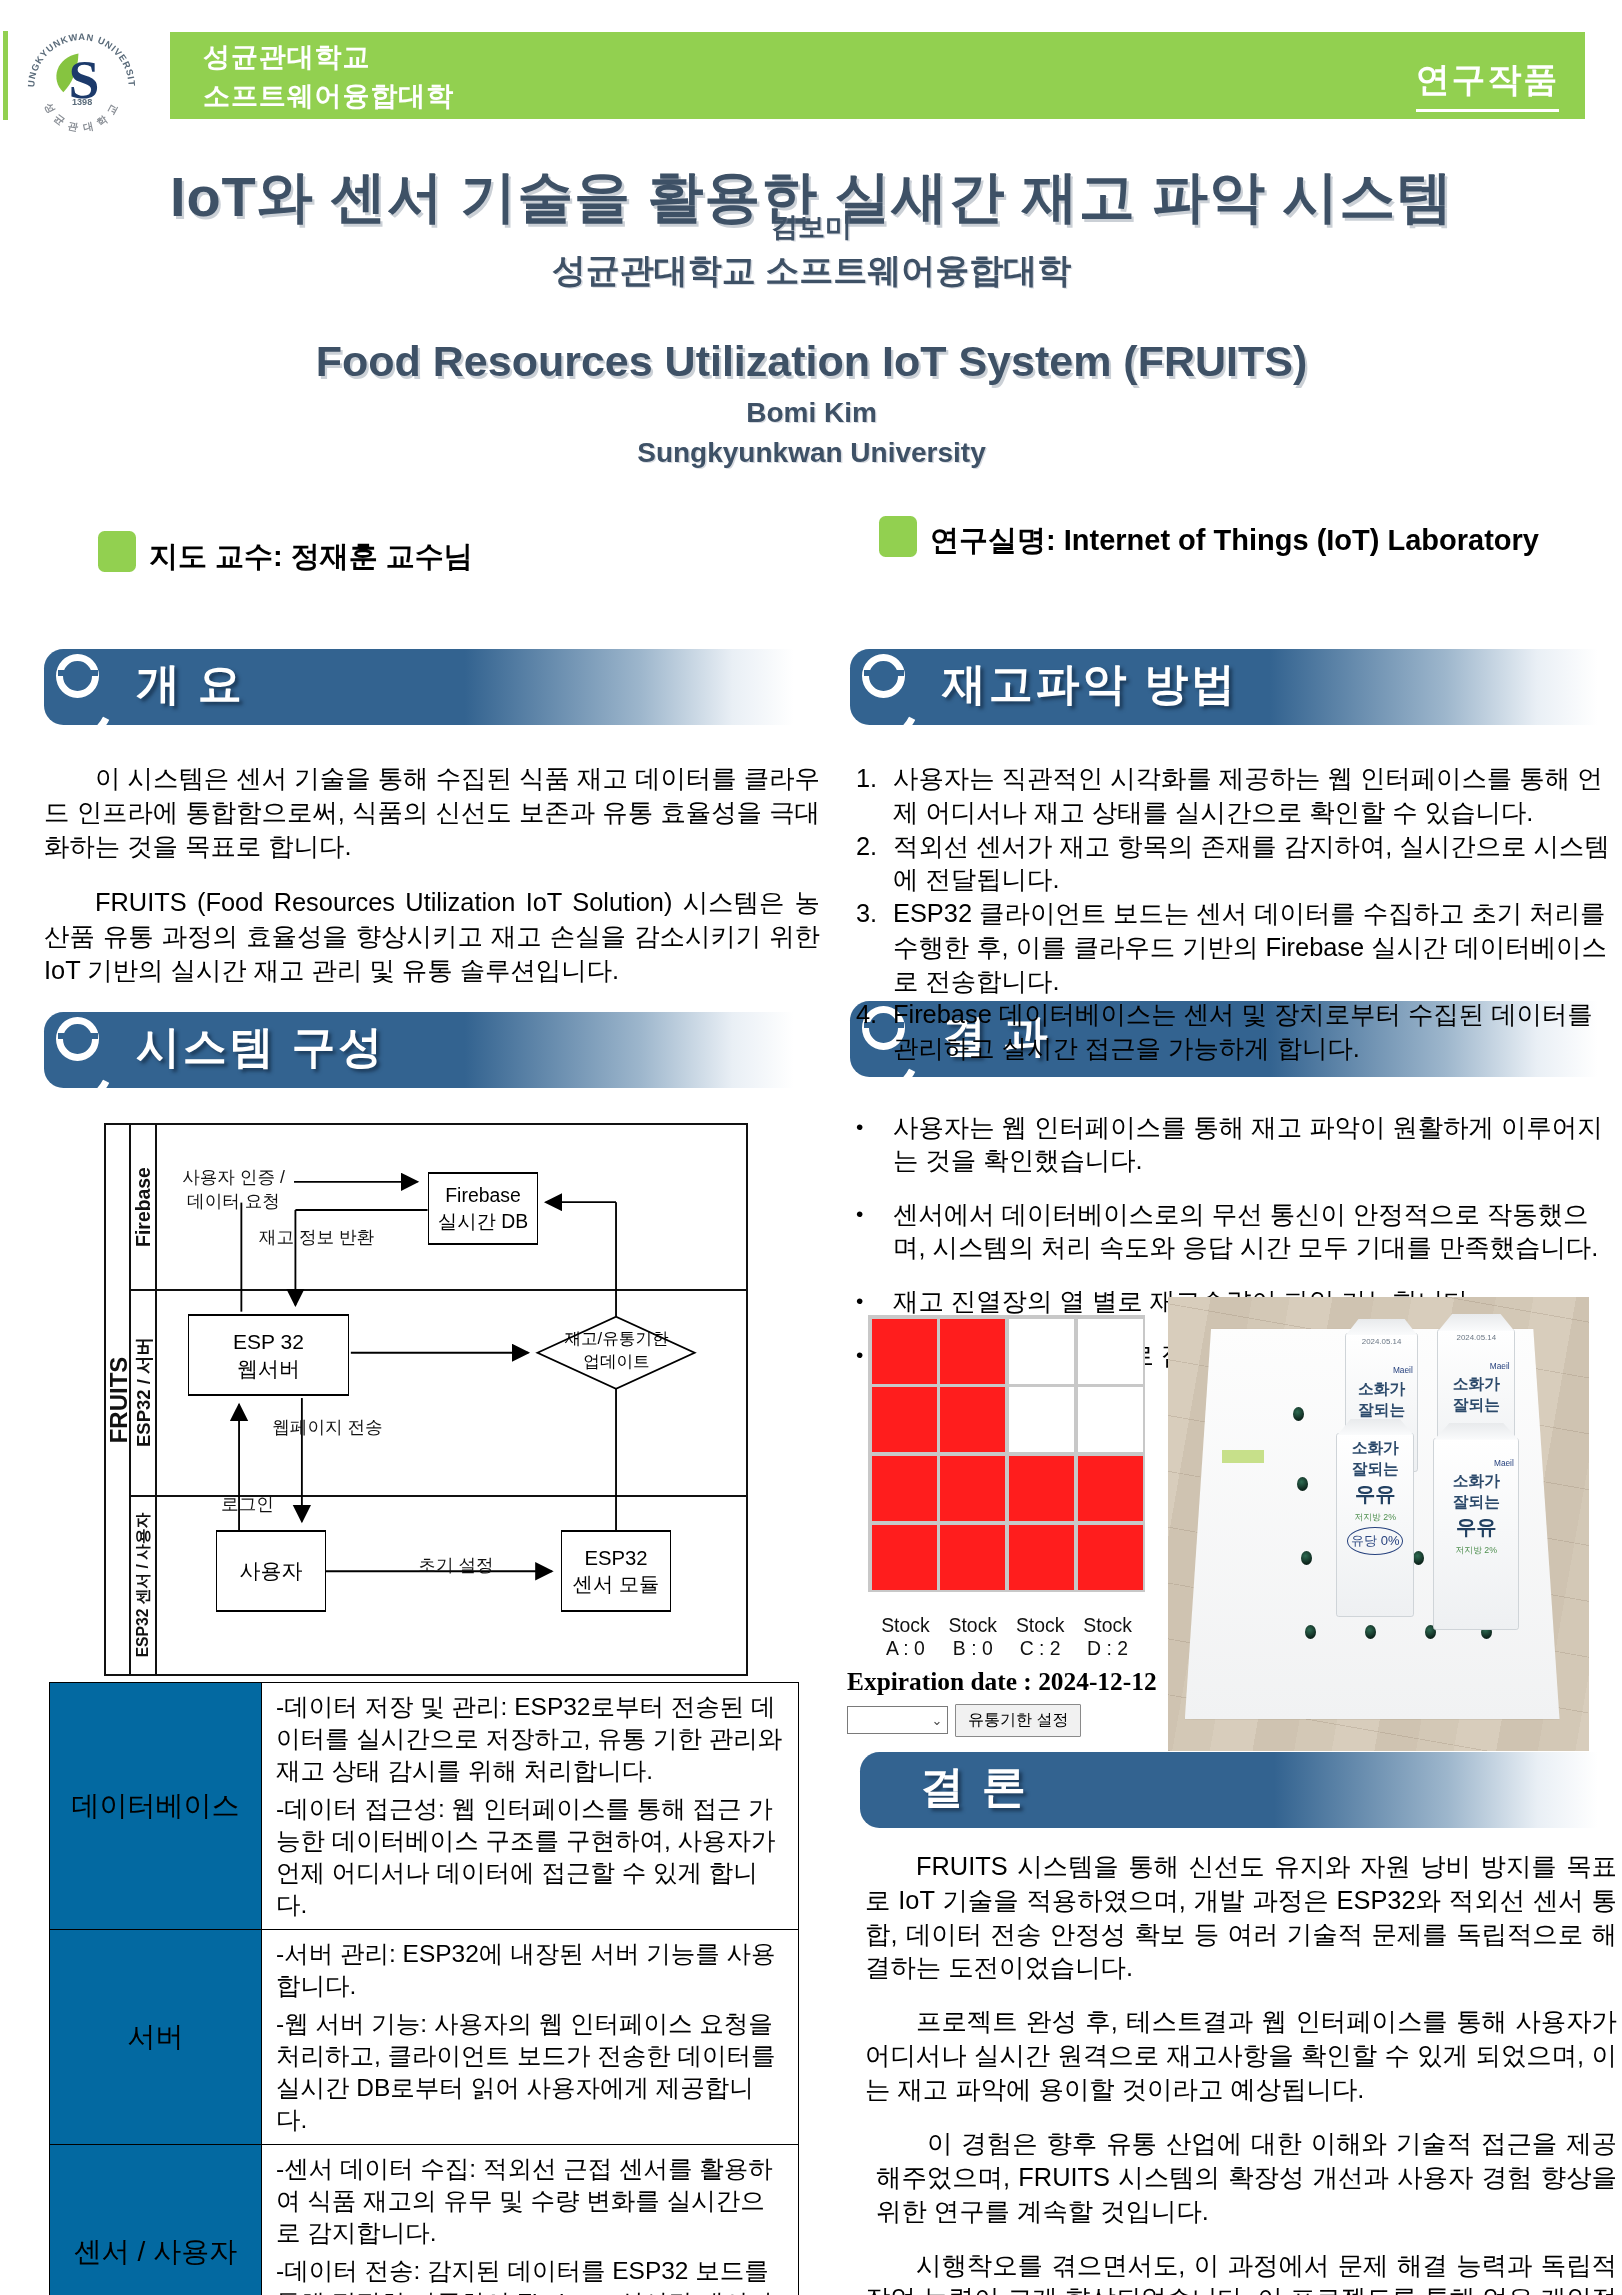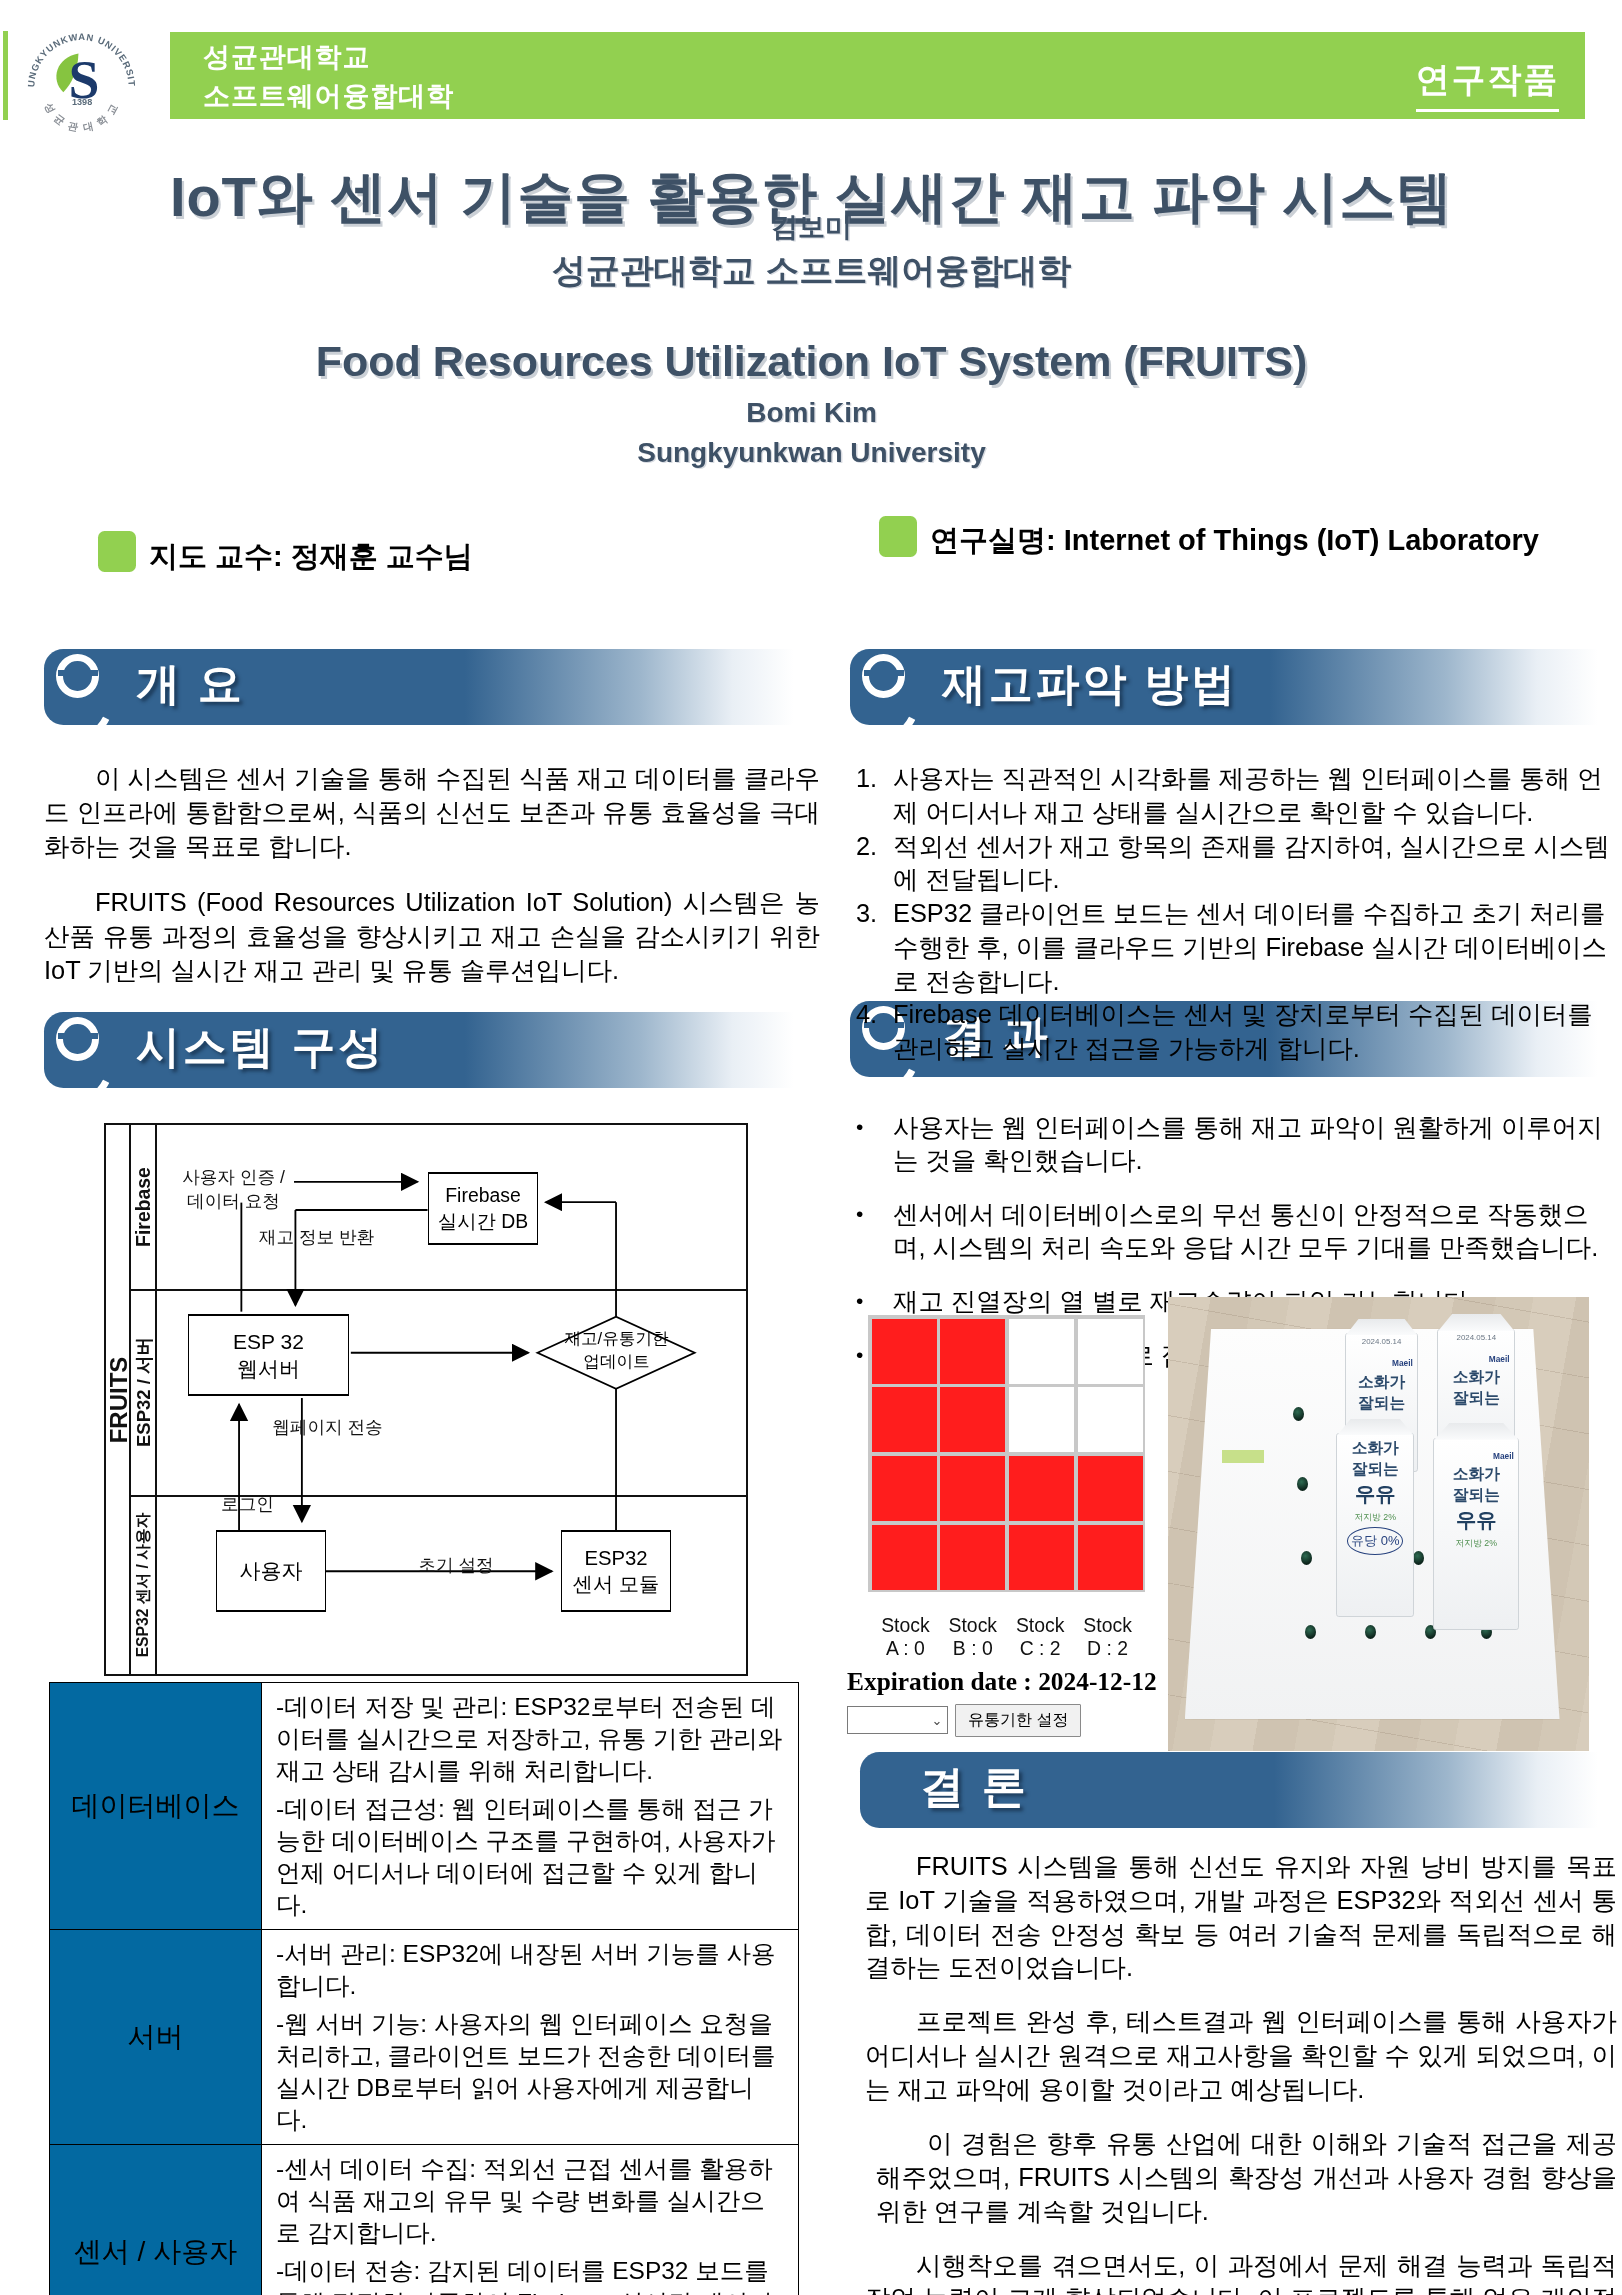--- a/index.html
+++ b/index.html
@@ -72,21 +72,21 @@
   .board{position:absolute;left:4%;top:7%;width:89%;height:86%;background:linear-gradient(180deg,#fdfdfd,#f1f2f3);
          clip-path:polygon(7% 0,93% 0,100% 100%,0 100%);box-shadow:0 8.3px 14px rgba(90,80,70,.35);z-index:1;}
   .hole{position:absolute;width:11px;height:14px;border-radius:50%;
         background:radial-gradient(circle at 40% 35%,#2e6b52,#0d241c 70%);}
   .sticker{position:absolute;left:10%;top:31%;width:42px;height:13px;background:#c7e08a;}
   .carton{position:absolute;background:linear-gradient(180deg,#ffffff,#eef0f2);border:0.9px solid #cfd4d8;
           border-radius:2.8px;z-index:2;text-align:center;color:#2c4a6b;}
   .carton .gable{position:absolute;left:0;top:-15.7px;width:100%;height:16.6px;
           background:linear-gradient(180deg,#e8eaec,#fafbfc);clip-path:polygon(0 100%,18% 0,82% 0,100% 100%);}
   .carton .date{font-size:7.9px;color:#6b7785;margin-top:2.8px;}
-  .carton .brand{font-size:8.3px;color:#27427e;font-weight:700;text-align:right;padding-right:4.6px;margin-top:12px;}
+  .carton .brand{font-size:8.3px;color:#27427e;font-weight:400;text-align:right;padding-right:4.6px;margin-top:19px;}
   .carton .l1{font-size:15.7px;font-weight:800;margin-top:3.7px;}
   .carton .l2{font-size:15.7px;font-weight:800;}
   .carton .l3{font-size:20.3px;font-weight:800;color:#214061;}
   .carton .s1{font-size:8.8px;color:#4f8f4f;margin-top:3.7px;}
   .carton .s2{display:inline-block;font-size:13px;color:#27427e;border:0.9px solid #27427e;
               border-radius:50%;padding:3.7px 2.8px;margin-top:3.7px;}
   .c-bl{left:42%;top:8%;width:17%;height:30%;}
   .c-br{left:64%;top:7%;width:18%;height:31%;}
   .c-fl{left:40%;top:30%;width:18%;height:40%;}
   .c-fr{left:63%;top:31%;width:20%;height:42%;}

